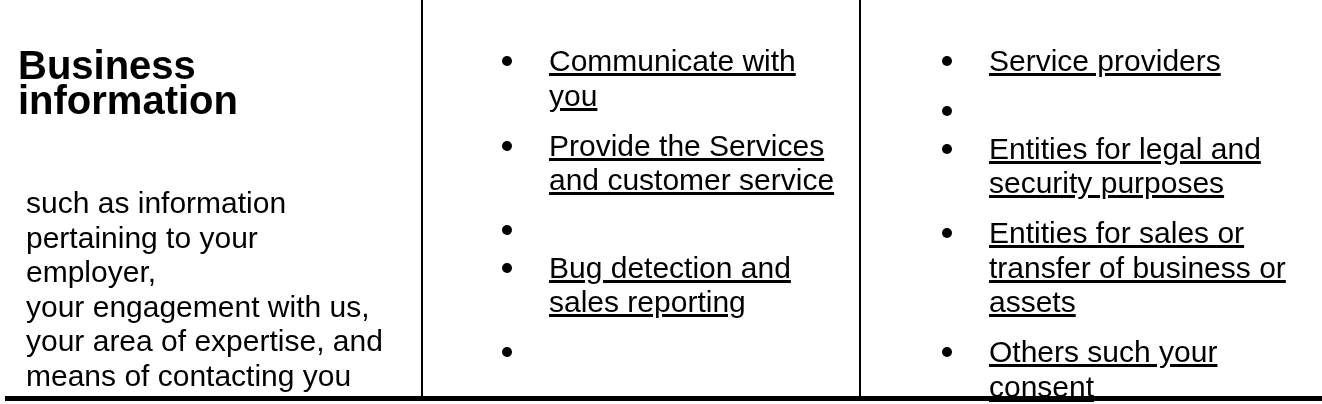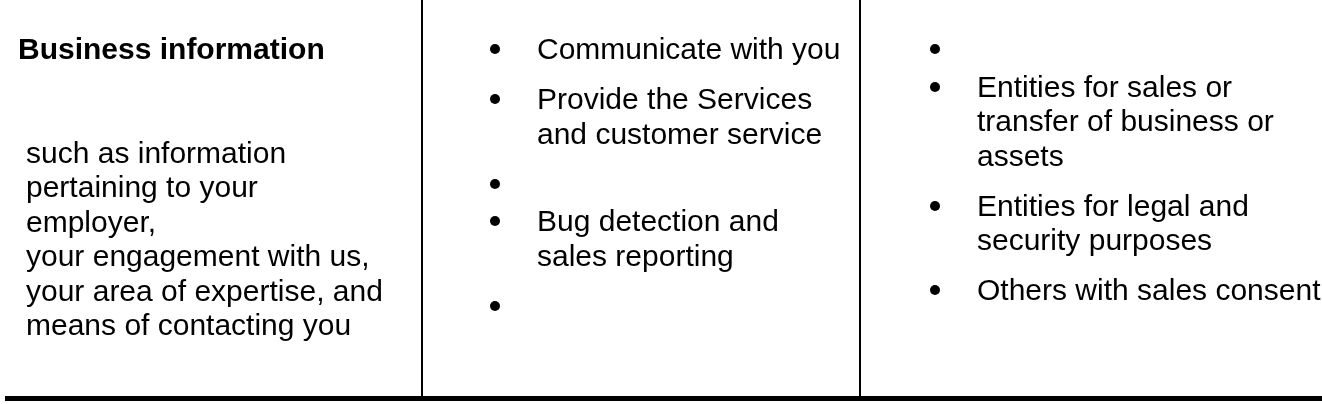--- a/index.html
+++ b/index.html
@@ -27,33 +27,34 @@
     padding-top: 32px;
     font-size: 30px;
     line-height: 34.5px;
   }
   .cell-1 { width: 421px; padding-left: 18px; padding-right: 20px; }
   .cell-2 { width: 438px; padding-left: 69px; }
   .cell-3 { width: 463px; padding-left: 71px; }
 
   .cell-heading {
     font-weight: 700;
-    font-size: 30px;
+    font-size: 40px;
     line-height: 34.5px;
-    margin: 0 0 69px 0;
+    margin: 16px 0 69px 0;
   }
   .cell-description {
     margin: 8px;
     white-space: pre-line;
   }
 
   ul.bullet-list {
     list-style: none;
-    margin: 0;
+    margin: 12px;
     padding: 0;
+    text-decoration: underline;
   }
   ul.bullet-list li {
     display: flex;
     align-items: flex-start;
     margin: 0 0 15.5px 0;
   }
   .bullet-dot {
     flex: 0 0 auto;
     width: 10px;
     height: 10px;
@@ -120,35 +121,39 @@
       <li>
         <span class="bullet-dot"></span>
       </li>
     </ul>
   </div>
 
   <div class="cell cell-3">
     <ul class="bullet-list">
       <li>
         <span class="bullet-dot"></span>
+        <span class="item-text">Service providers</span>
+      </li>
+      <li>
+        <span class="bullet-dot"></span>
+      </li>
+      <li>
+        <span class="bullet-dot"></span>
+        <span class="item-text">Entities for legal and
+security purposes</span>
       </li>
       <li>
         <span class="bullet-dot"></span>
         <span class="item-text">Entities for sales or
 transfer of business or
 assets</span>
       </li>
       <li>
         <span class="bullet-dot"></span>
-        <span class="item-text">Entities for legal and
-security purposes</span>
-      </li>
-      <li>
-        <span class="bullet-dot"></span>
-        <span class="item-text">Others with sales consent</span>
+        <span class="item-text">Others such your consent</span>
       </li>
     </ul>
   </div>
 
   <div class="v-divider v-divider-1"></div>
   <div class="v-divider v-divider-2"></div>
   <div class="bottom-border"></div>
 
 </div>
 

